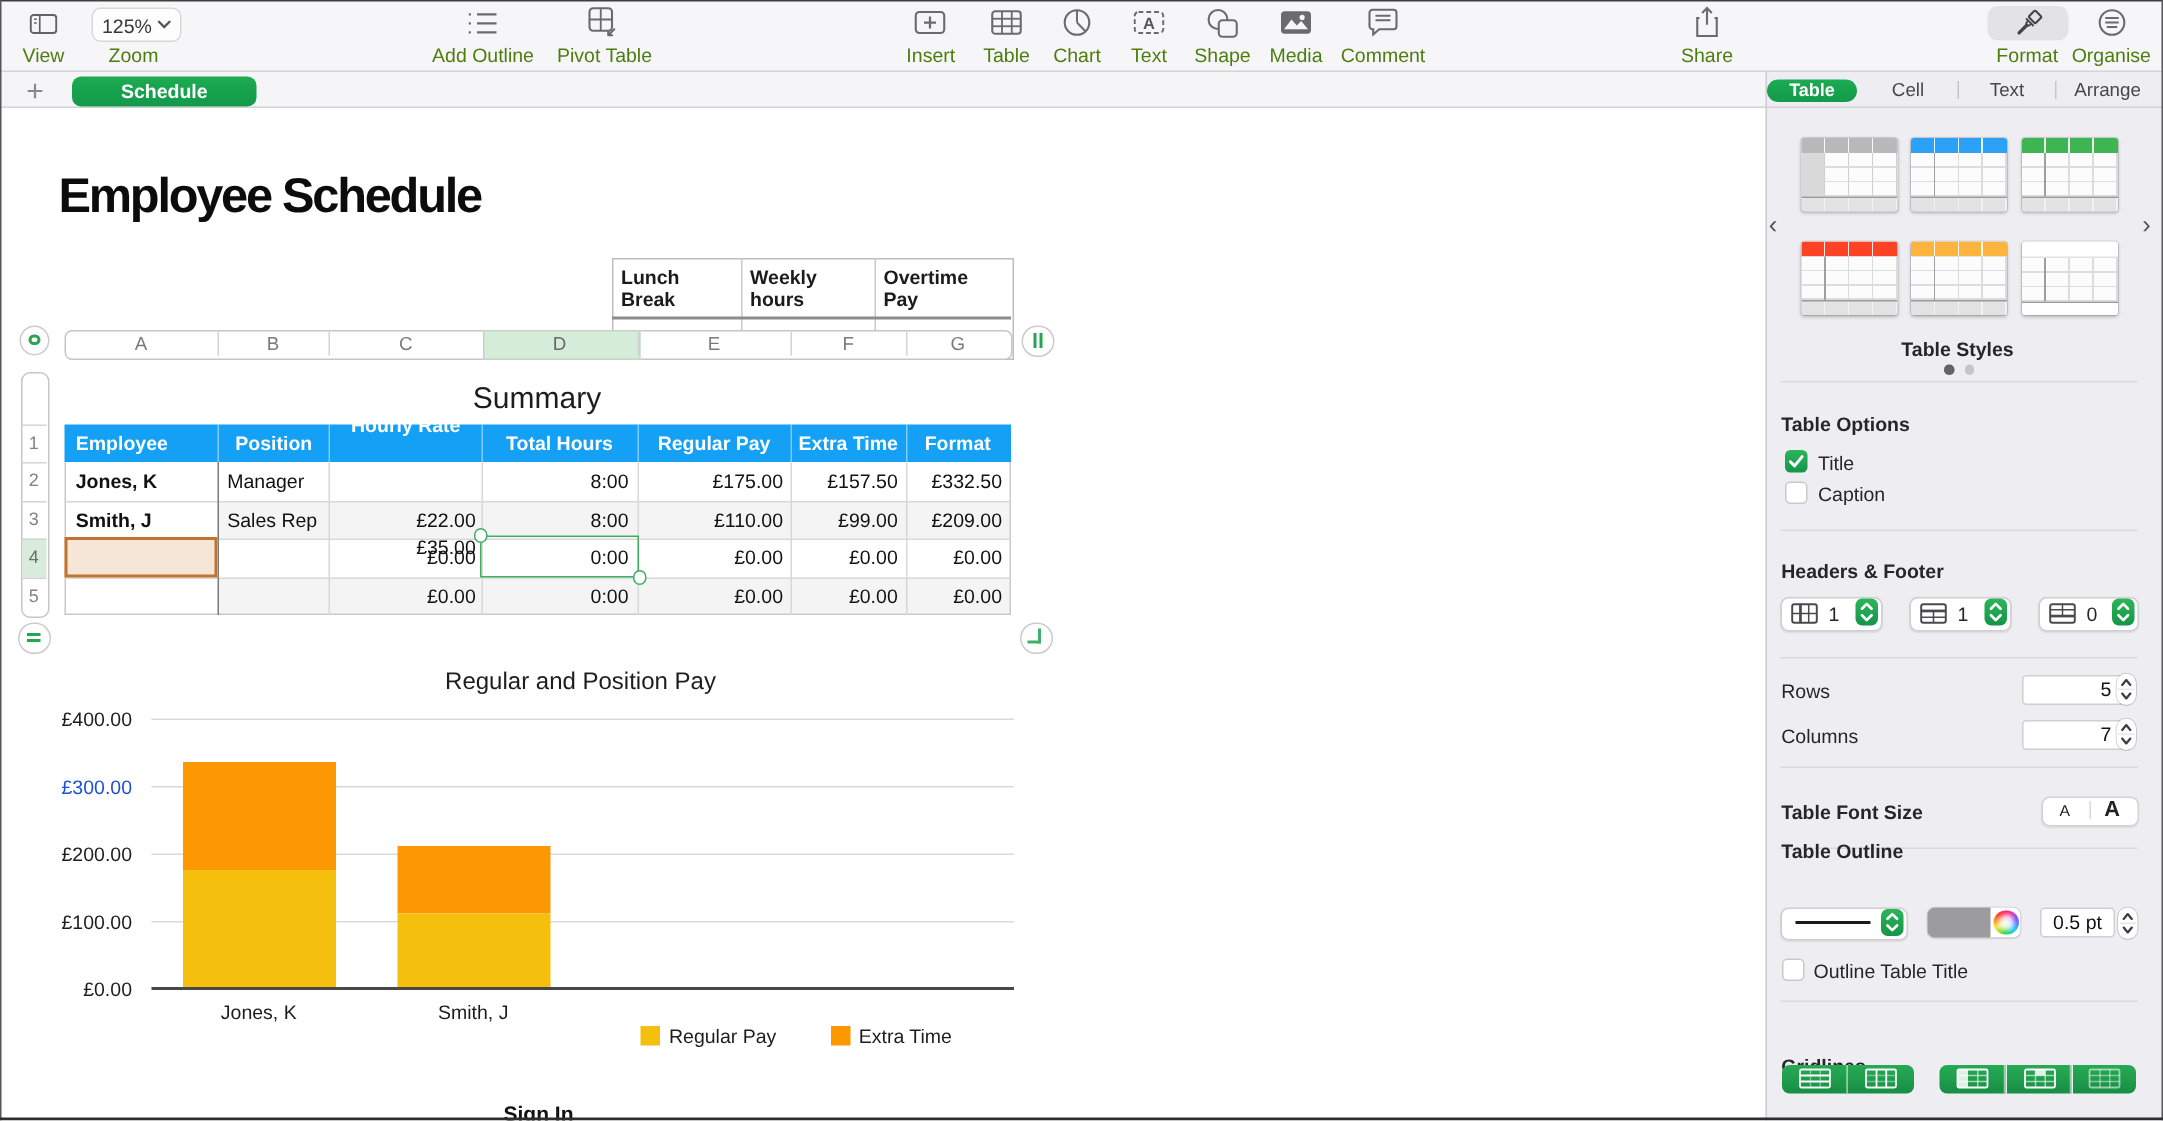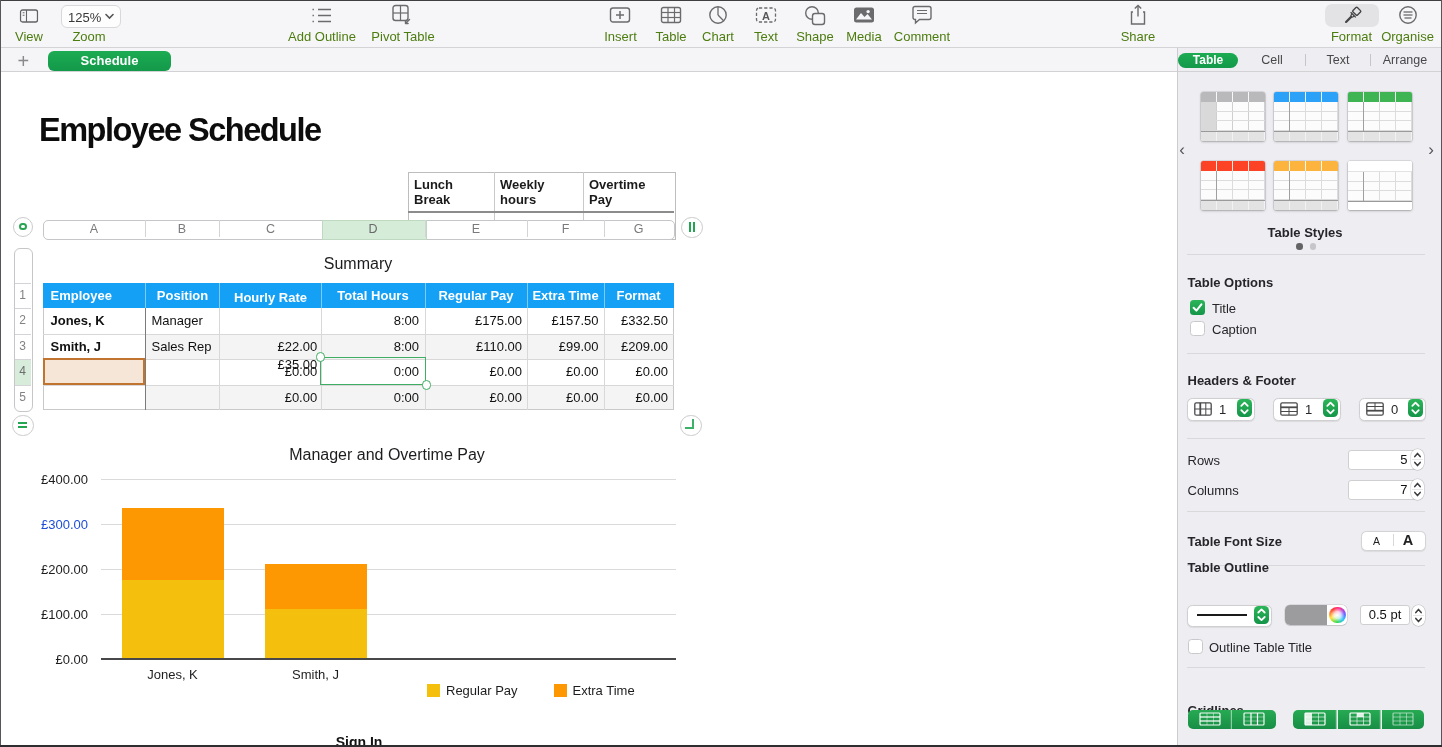--- a/index.html
+++ b/index.html
@@ -199,21 +199,21 @@
 <div class="ab" style="left:15px;top:308px;width:16px;height:1px;background:#d4d4d6;"></div>
 <div class="ab" style="left:15px;top:333.5px;width:16px;height:1px;background:#d4d4d6;"></div>
 <div class="ab" style="left:15px;top:359px;width:16px;height:1px;background:#d4d4d6;"></div>
 <div class="ab" style="left:15px;top:384.5px;width:16px;height:1px;background:#d4d4d6;"></div>
 <div class="ab" style="left:22.5px;top:283px;transform:translateX(-50%);font-size:12px;line-height:25px;color:#828284;">1</div>
 <div class="ab" style="left:22.5px;top:308px;transform:translateX(-50%);font-size:12px;line-height:25.5px;color:#828284;">2</div>
 <div class="ab" style="left:22.5px;top:333.5px;transform:translateX(-50%);font-size:12px;line-height:25.5px;color:#828284;">3</div>
 <div class="ab" style="left:22.5px;top:359px;transform:translateX(-50%);font-size:12px;line-height:25.5px;color:#6d6d6f;">4</div>
 <div class="ab" style="left:22.5px;top:384.5px;transform:translateX(-50%);font-size:12px;line-height:25px;color:#828284;">5</div>
 
-<div class="ab" style="left:358px;top:255px;transform:translateX(-50%);font-size:16px;color:#1d1d1f;">Summary</div>
+<div class="ab" style="left:358px;top:255px;transform:translateX(-50%);font-size:20px;color:#1d1d1f;">Summary</div>
 
 <div class="ab" style="left:43px;top:283px;width:630.5px;height:25px;background:#14a0f4;"></div>
 <div class="ab" style="left:145px;top:333.5px;width:528.5px;height:25.5px;background:#f4f4f5;"></div>
 <div class="ab" style="left:145px;top:384.5px;width:528.5px;height:25px;background:#f4f4f5;"></div>
 
 <div class="ab" style="left:43px;top:308px;width:1px;height:101.5px;background:#c9c9c9;"></div>
 <div class="ab" style="left:672.5px;top:308px;width:1px;height:101.5px;background:#c9c9c9;"></div>
 <div class="ab" style="left:43px;top:409px;width:630.5px;height:1px;background:#c9c9c9;"></div>
 
 <div class="hline" style="left:43px;top:333.5px;width:630.5px;"></div>
@@ -229,21 +229,21 @@
 
 <div class="ab" style="left:144.5px;top:283px;width:1px;height:25px;background:rgba(255,255,255,.45);"></div>
 <div class="ab" style="left:219px;top:283px;width:1px;height:25px;background:rgba(255,255,255,.45);"></div>
 <div class="ab" style="left:321px;top:283px;width:1px;height:25px;background:rgba(255,255,255,.45);"></div>
 <div class="ab" style="left:424.5px;top:283px;width:1px;height:25px;background:rgba(255,255,255,.45);"></div>
 <div class="ab" style="left:527px;top:283px;width:1px;height:25px;background:rgba(255,255,255,.45);"></div>
 <div class="ab" style="left:604px;top:283px;width:1px;height:25px;background:rgba(255,255,255,.45);"></div>
 
 <div class="hwhite" style="left:50.5px;top:283px;line-height:25px;">Employee</div>
 <div class="hwhite" style="left:182.5px;top:283px;line-height:25px;transform:translateX(-50%);">Position</div>
-<div class="hwhite" style="left:270.5px;top:285px;line-height:25px;transform:translateX(-50%);">Hourly Rate</div>
+<div class="hwhite" style="left:270.5px;top:271px;line-height:25px;transform:translateX(-50%);">Hourly Rate</div>
 <div class="hwhite" style="left:373px;top:283px;line-height:25px;transform:translateX(-50%);">Total Hours</div>
 <div class="hwhite" style="left:476px;top:283px;line-height:25px;transform:translateX(-50%);">Regular Pay</div>
 <div class="hwhite" style="left:565.5px;top:283px;line-height:25px;transform:translateX(-50%);">Extra Time</div>
 <div class="hwhite" style="left:638.5px;top:283px;line-height:25px;transform:translateX(-50%);">Format</div>
 
 <div class="celll bold" style="left:50.5px;top:308px;line-height:25.5px;">Jones, K</div>
 <div class="celll" style="left:151.5px;top:308px;line-height:25.5px;">Manager</div>
 <div class="cellr" style="right:1124.8px;top:308px;line-height:25.5px;margin-top:44px;">£35.00</div>
 <div class="cellr" style="right:1023px;top:308px;line-height:25.5px;">8:00</div>
 <div class="cellr" style="right:920px;top:308px;line-height:25.5px;">£175.00</div>
@@ -269,21 +269,21 @@
 <div class="cellr" style="right:920px;top:384.5px;line-height:25px;">£0.00</div>
 <div class="cellr" style="right:843.5px;top:384.5px;line-height:25px;">£0.00</div>
 <div class="cellr" style="right:774px;top:384.5px;line-height:25px;">£0.00</div>
 
 <div class="ab" style="left:43px;top:358px;width:98px;height:22.5px;background:#f5e6d8;border:2px solid #c1742f;"></div>
 
 <div class="ab" style="left:320px;top:356.5px;width:106px;height:28.5px;border:1.8px solid #3fae63;box-sizing:border-box;"></div>
 <div class="ab" style="left:315.9px;top:352.2px;width:9.6px;height:9.6px;border-radius:50%;background:#fff;border:1.6px solid #3fae63;box-sizing:border-box;"></div>
 <div class="ab" style="left:421.5px;top:380.3px;width:9.6px;height:9.6px;border-radius:50%;background:#fff;border:1.6px solid #3fae63;box-sizing:border-box;"></div>
 
-<div class="ab" style="left:387px;top:446px;transform:translateX(-50%);font-size:16px;color:#1d1d1f;">Manager and Overtime Pay</div>
+<div class="ab" style="left:387px;top:446px;transform:translateX(-50%);font-size:16px;color:#1d1d1f;">Regular and Position Pay</div>
 <div class="hline" style="left:100.5px;top:478.5px;width:575.5px;background:#dadada;"></div>
 <div class="hline" style="left:100.5px;top:523.5px;width:575.5px;background:#dadada;"></div>
 <div class="hline" style="left:100.5px;top:568.5px;width:575.5px;background:#dadada;"></div>
 <div class="hline" style="left:100.5px;top:613.5px;width:575.5px;background:#dadada;"></div>
 <div class="ab" style="left:100.5px;top:658px;width:575.5px;height:2.3px;background:#48484a;"></div>
 <div class="cellr" style="right:1354px;top:472px;color:#1d1d1f;">£400.00</div>
 <div class="cellr" style="right:1354px;top:517px;color:#1d4ed8;">£300.00</div>
 <div class="cellr" style="right:1354px;top:562px;color:#1d1d1f;">£200.00</div>
 <div class="cellr" style="right:1354px;top:607px;color:#1d1d1f;">£100.00</div>
 <div class="cellr" style="right:1354px;top:651.5px;color:#1d1d1f;">£0.00</div>

